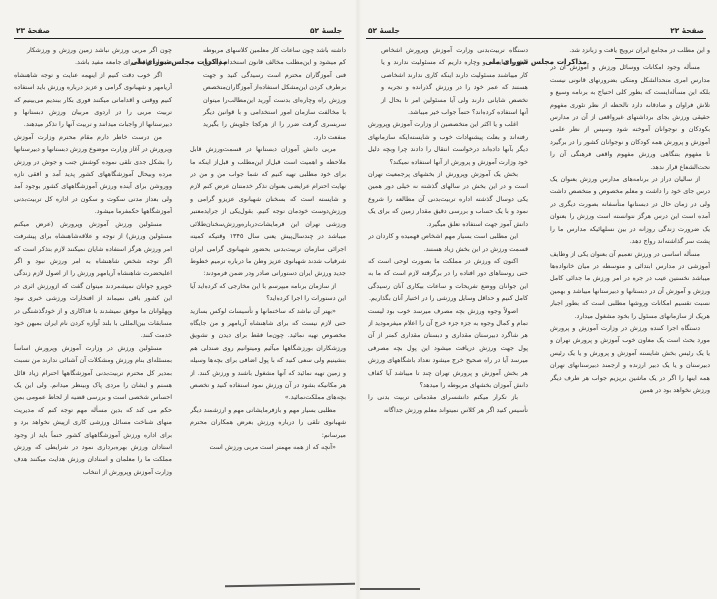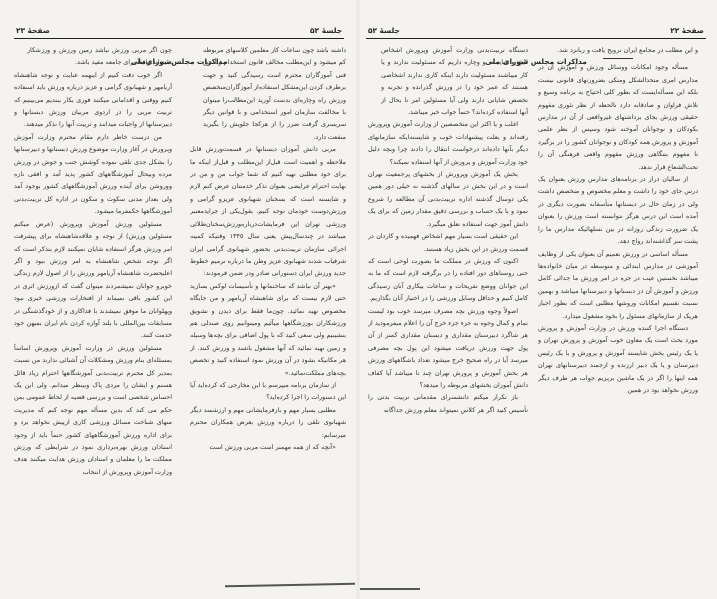--- a/index.html
+++ b/index.html
@@ -25,21 +25,21 @@
     .h-right { right: 2px; }
     .h-center { left: 50%; transform: translateX(-50%); margin-top: 31px; }
     .h-left { left: 2px; text-align: right; }
     .col {
       position: absolute; top: 44px; direction: rtl; text-align: justify;
       font-size: 6.4px; line-height: 12.4px; color: #333;
       overflow: hidden;
     }
     .page-left .col-a { left: 190px; width: 156px; height: 545px; }
     .page-left .col-b { left: 14px; width: 158px; height: 545px; }
-    .page-right .col-a { left: 180px; width: 160px; height: 545px; }
+    .page-right .col-a { left: 192px; width: 160px; height: 545px; }
     .page-right .col-b { left: 10px; width: 160px; height: 545px; }
     .col p { margin: 0 0 0 0; text-indent: 10px; }
     .col p.noindent { text-indent: 0; margin-left: 13px; }
     .divider-short {
       width: 30px; height: 1px; background: #333; margin: 2px auto 2px auto;
     }
     .fold {
       position: absolute; left: 355px; top: 0; width: 6px; height: 599px;
       background: linear-gradient(to right, #f4f3ef, #e9e7e1, #f4f3ef);
     }
@@ -56,22 +56,22 @@
 
   <div class="page page-left">
     <div class="header">
       <span class="h-right">جلسهٔ ۵۲</span>
       <span class="h-center">مذاکرات مجلس‌شورای‌ملی</span>
       <span class="h-left">صفحهٔ ۲۳</span>
     </div>
     <div class="col col-a">
       <p class="noindent">داشته باشد چون ساعات کار معلمین کلاسهای مربوطه کم میشود و این‌مطلب مخالف قانون استخدام وبا حق فنی آموزگاران محترم است رسیدگی کنید و جهت برطرف کردن این‌مشکل استفاده‌از آموزگاران‌متخصص ورزش راه وچاره‌ای بدست آورید این‌مطالب‌را میتوان با مخالفت سازمان امور استخدامی و با قوانین دیگر سربسری گرفت ضرر را از هرکجا جلویش را بگیرید منفعت دارد.</p>
       <p>مربی دانش آموزان دبستانها در قسمت‌ورزش قابل ملاحظه و اهمیت است قبل‌از این‌مطلب و قبل‌از اینکه ما برای خود مطلبی تهیه کنیم که شما جواب من و من در نهایت احترام عرایضی بعنوان تذکر خدمتتان عرض کنم لازم و شایسته است که بسخنان شهبانوی عزیزو گرامی و ورزش‌دوست خودمان توجه کنیم. بقول‌یکی از جرایدمعتبر ورزشی تهران این فرمایشات‌درباره‌ورزش‌سخنان‌طلائی میباشد در چندسال‌پیش یعنی سال ۱۳۴۵ وقتیکه کمیته اجرائی سازمان تربیت‌بدنی بحضور شهبانوی گرامی ایران شرفیاب شدند شهبانوی عزیز وطن ما درباره ترمیم خطوط جدید ورزش ایران دستوراتی صادر ودر ضمن فرمودند:</p>
+      <p>از سازمان برنامه میپرسم با این مخارجی که کرده‌اید آیا این دستورات را اجرا کرده‌اید؟</p>
       <p>«بهتر آن نباشد که ساختمانها و تأسیسات لوکس بسازید حتی لازم نیست که برای شاهنشاه آریامهر و من جایگاه مخصوص تهیه نمائید. چون‌ما فقط برای دیدن و تشویق ورزشکاران بورزشگاهها میآئیم ومیتوانیم روی صندلی هم بنشینیم ولی سعی کنید که با پول اضافی برای بچه‌ها وسیله و زمین تهیه نمائید که آنها مشغول باشند و ورزش کنند. از هر مکانیکه بشود در آن ورزش نمود استفاده کنید و تخصص بچه‌های مملکت‌نمائید.»</p>
-      <p>از سازمان برنامه میپرسم با این مخارجی که کرده‌اید آیا این دستورات را اجرا کرده‌اید؟</p>
       <p>مطلبی بسیار مهم و بازفرمایشاتی مهم و ارزشمند دیگر شهبانوی تلقی را درباره ورزش بعرض همکاران محترم میرسانم:</p>
       <p>«آنچه که از همه مهمتر است مربی ورزش است</p>
     </div>
     <div class="col col-b">
       <p class="noindent">چون اگر مربی ورزش نباشد زمین ورزش و ورزشکار نمیتواند واقعاً برای جامعه مفید باشد.</p>
       <p>اگر خوب دقت کنیم از اینهمه عنایت و توجه شاهنشاه آریامهر و شهبانوی گرامی و عزیز درباره ورزش باید استفاده کنیم ووقتی و اقداماتی میکنند فوری بکار ببندیم می‌بینیم که تربیت مربی را در اردوی مربیان ورزش دبستانها و دبیرستانها از واجبات میدانند و تربیت آنها را تذکر میدهند.</p>
       <p>من درست خاطر دارم مقام محترم وزارت آموزش وپرورش در آغاز وزارت موضوع ورزش دبستانها و دبیرستانها را بشکل جدی تلقی نموده کوشش جنب و جوش در ورزش مرده وبیحال آموزشگاههای کشور پدید آمد و افقی تازه ووروشن برای آینده ورزش آموزشگاههای کشور بوجود آمد ولی بعداز مدتی سکوت و سکون در اداره کل تربیت‌بدنی آموزشگاهها حکمفرما میشود.</p>
       <p>مسئولین ورزش آموزش وپرورش (عرض میکنم مسئولین ورزش) از توجه و علاقه‌شاهنشاه برای پیشرفت امر ورزش هرگز استفاده شایان نمیکنند لازم بتذکر است که اگر توجه شخص شاهنشاه به امر ورزش نبود و اگر اعلیحضرت شاهنشاه آریامهر ورزش را از اصول لازم زندگی خوبرو جوانان نمیشمردند میتوان گفت که ازورزش اثری در این کشور باقی نمیماند از افتخارات ورزشی خبری نبود وپهلوانان ما موفق نمیشدند با فداکاری و از خودگذشتگی در مسابقات بین‌المللی با بلند آوازه کردن نام ایران بمیهن خود خدمت کنند.</p>
       <p>مسئولین ورزش در وزارت آموزش وپرورش اساساً بمسئله‌ای بنام ورزش ومشکلات آن آشنائی ندارند من نسبت بمدیر کل محترم تربیت‌بدنی آموزشگاهها احترام زیاد قائل هستم و ایشان را مردی پاک وبینظر میدانم. ولی این یک احساس شخصی است و بررسی قضیه از لحاظ عمومی بمن حکم می کند که بدین مسأله مهم توجه کنم که مدیریت منهای شناخت مسائل ورزشی کاری ازپیش نخواهد برد و برای اداره ورزش آموزشگاههای کشور حتماً باید از وجود استادان ورزش بهره‌برداری نمود در شرایطی که ورزش مملکت ما را معلمان و استادان ورزش هدایت میکنند هدف وزارت آموزش وپرورش از انتخاب</p>
     </div>
@@ -91,21 +91,21 @@
       <div class="divider-short"></div>
       <p>مسأله وجود امکانات ووسائل ورزش و آموزش آن در مدارس امری متحدالشکل ومتکی بضرورتهای قانونی نیست بلکه این مسأله‌ایست که بطور کلی احتیاج به برنامه وسیع و تلاش فراوان و صادقانه دارد تالحظه از نظر تئوری مفهوم حقیقی ورزش بجای برداشتهای غیرواقعی از آن در مدارس بکودکان و نوجوانان آموخته شود وسپس از نظر علمی آموزش و پرورش همه کودکان و نوجوانان کشور را در برگیرد تا مفهوم بتنگاهی ورزش مفهوم واقعی فرهنگی آن را تحت‌الشعاع قرار ندهد.</p>
       <p>از سالیان دراز در برنامه‌های مدارس ورزش بعنوان یک درس جای خود را داشت و معلم مخصوص و متخصص داشت ولی در زمان حال در دبستانها متأسفانه بصورت دیگری در آمده است این درس هرگز نتوانسته است ورزش را بعنوان یک ضرورت زندگی روزانه در بین نسلهائیکه مدارس ما را پشت سر گذاشته‌اند رواج دهد.</p>
       <p>مسأله اساسی در ورزش تعمیم آن بعنوان یکی از وظایف آموزشی در مدارس ابتدائی و متوسطه در میان خانواده‌ها میباشد نخستین عیب در جره در امر ورزش ما جدائی کامل ورزش و آموزش آن در دبستانها و دبیرستانها میباشد و بهمین نسبت تقسیم امکانات وروشها مطلبی است که بطور اجبار هریک از سازمانهای مسئول را بخود مشغول میدارد.</p>
       <p>دستگاه اجرا کننده ورزش در وزارت آموزش و پرورش مورد بحث است یک معاون خوب آموزش و پرورش تهران و یا یک رئیس بخش شایسته آموزش و پرورش و یا یک رئیس دبیرستان و یا یک دبیر ارزنده و ارجمند دبیرستانهای تهران همه اینها را اگر در یک ماشین بریزیم جواب هر طرف دیگر ورزش نخواهد بود در همین</p>
     </div>
     <div class="col col-b">
       <p class="noindent">دستگاه تربیت‌بدنی وزارت آموزش وپرورش اشخاص لایق و شایسته و وچاره داریم که مسئولیت ندارند و یا کار میباشند مسئولیت دارند اینکه کاری ندارند اشخاصی هستند که عمر خود را در ورزش گذرانده و تجربه و تخصص شایانی دارند ولی آیا مسئولین امر تا بحال از آنها استفاده کرده‌اند؟ حتماً جواب خیر میباشد.</p>
       <p>اغلب و یا اکثر این متخصصین از وزارت آموزش وپرورش رفته‌اند و بعلت پیشنهادات خوب و شایسته‌ایکه سازمانهای دیگر بآنها داده‌اند درخواست انتقال را دادند چرا وبچه دلیل خود وزارت آموزش و پرورش از آنها استفاده نمیکند؟</p>
       <p>بخش یک آموزش وپرورش از بخشهای پرجمعیت تهران است و در این بخش در سالهای گذشته نه خیلی دور همین یکی دوسال گذشته اداره تربیت‌بدنی آن مطالعه را شروع نمود و با یک حساب و بررسی دقیق مقدار زمین که برای یک دانش آموز جهت استفاده تعلق میگیرد.</p>
-      <p>این حقیقی است بسیار مهم اشخاص فهمیده و کاردان در قسمت ورزش در این بخش زیاد هستند.</p>
+      <p>این مطلبی است بسیار مهم اشخاص فهمیده و کاردان در قسمت ورزش در این بخش زیاد هستند.</p>
       <p>اکنون که ورزش در مملکت ما بصورت لوحی است که حتی روستاهای دور افتاده را در برگرفته لازم است که ما به این جوانان ووضع تفریحات و ساعات بیکاری آنان رسیدگی کامل کنیم و حداقل وسایل ورزشی را در اختیار آنان بگذاریم.</p>
       <p>اصولاً وجوه ورزش بچه مصرف میرسد خوب بود لیست تمام و کمال وجوه به جزء جزء خرج آن را اعلام میفرمودید از هر شاگرد دبیرستان مقداری و دبستان مقداری کمتر از آن پول جهت ورزش دریافت میشود این پول بچه مصرفی میرسد آیا در راه صحیح خرج میشود تعداد باشگاههای ورزش هر بخش آموزش و پرورش تهران چند تا میباشد آیا کفاف دانش آموزان بخشهای مربوطه را میدهد؟</p>
       <p>باز تکرار میکنم دانشسرای مقدماتی تربیت بدنی را تأسیس کنید اگر هر کلاس نمیتواند معلم ورزش جداگانه</p>
     </div>
     <div class="footer-rule"></div>
   </div>
 
 </div>
 
 </body></html>

